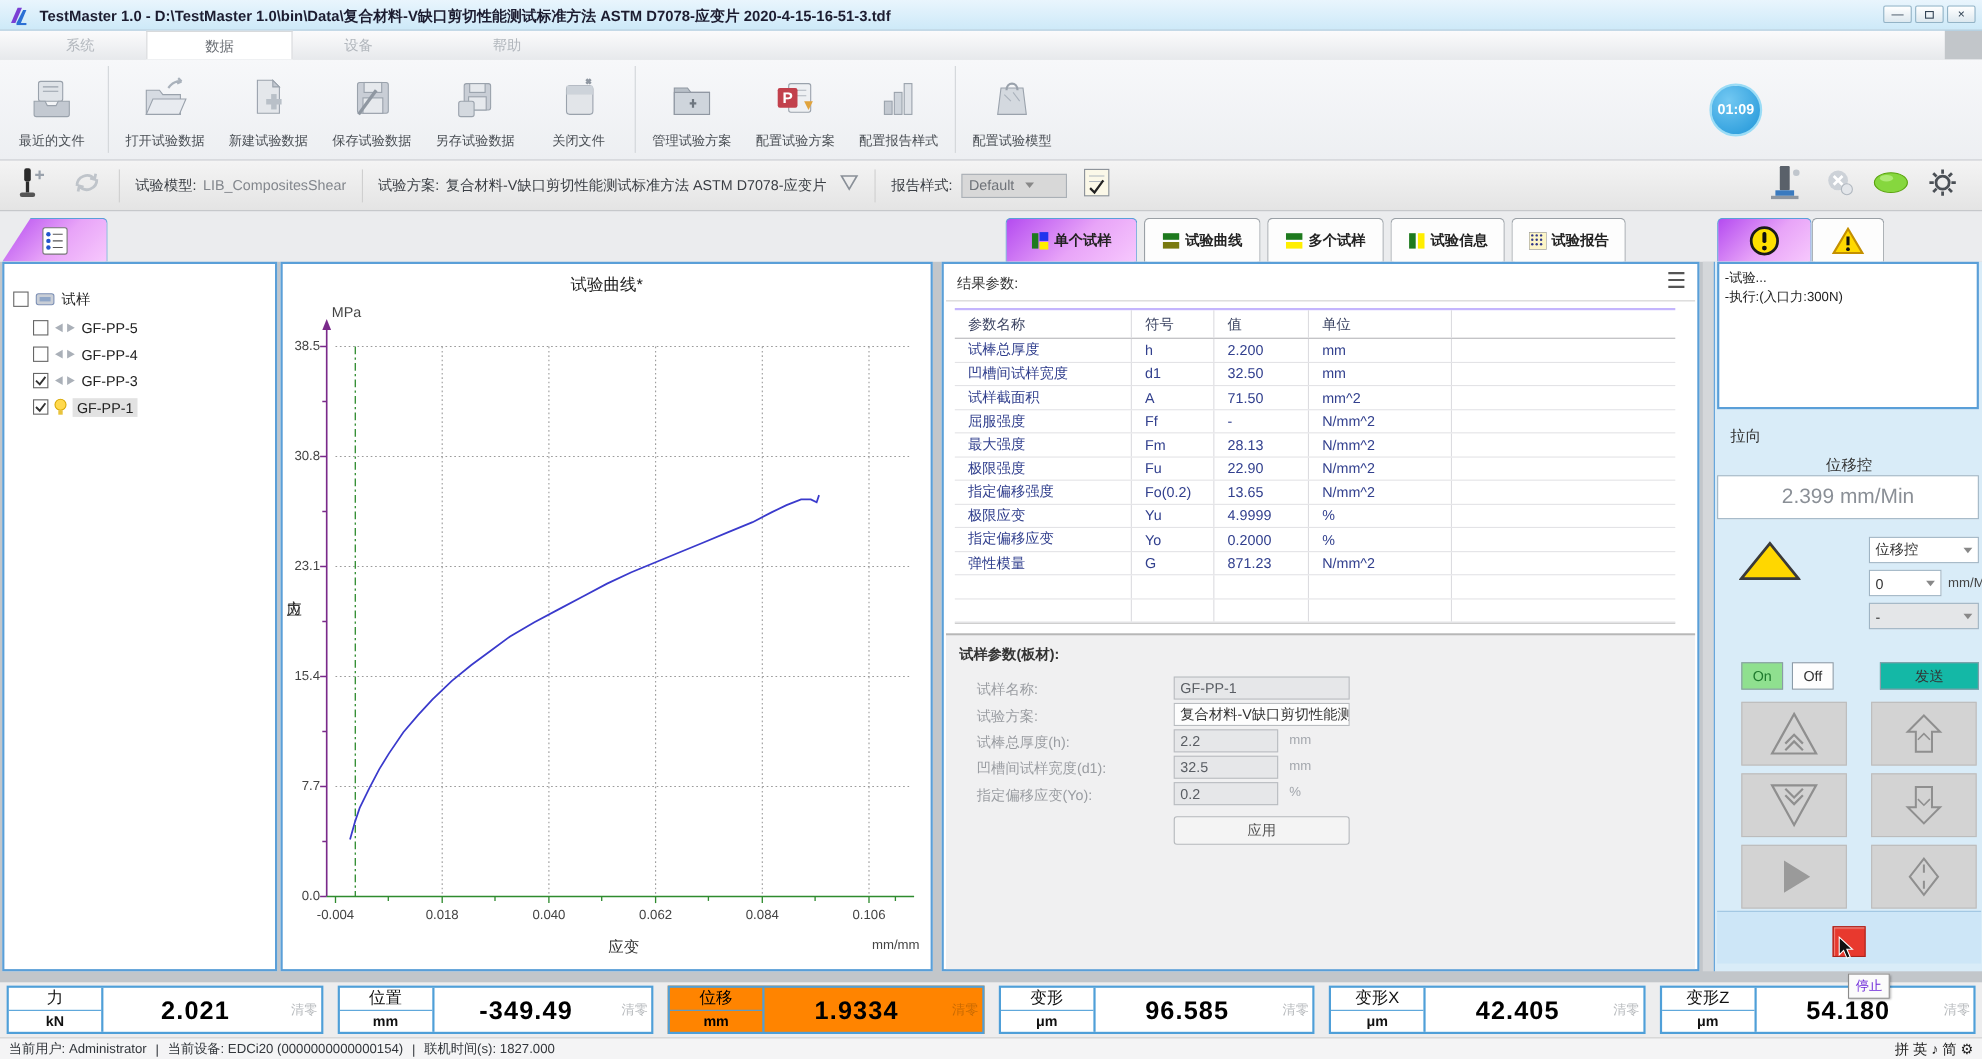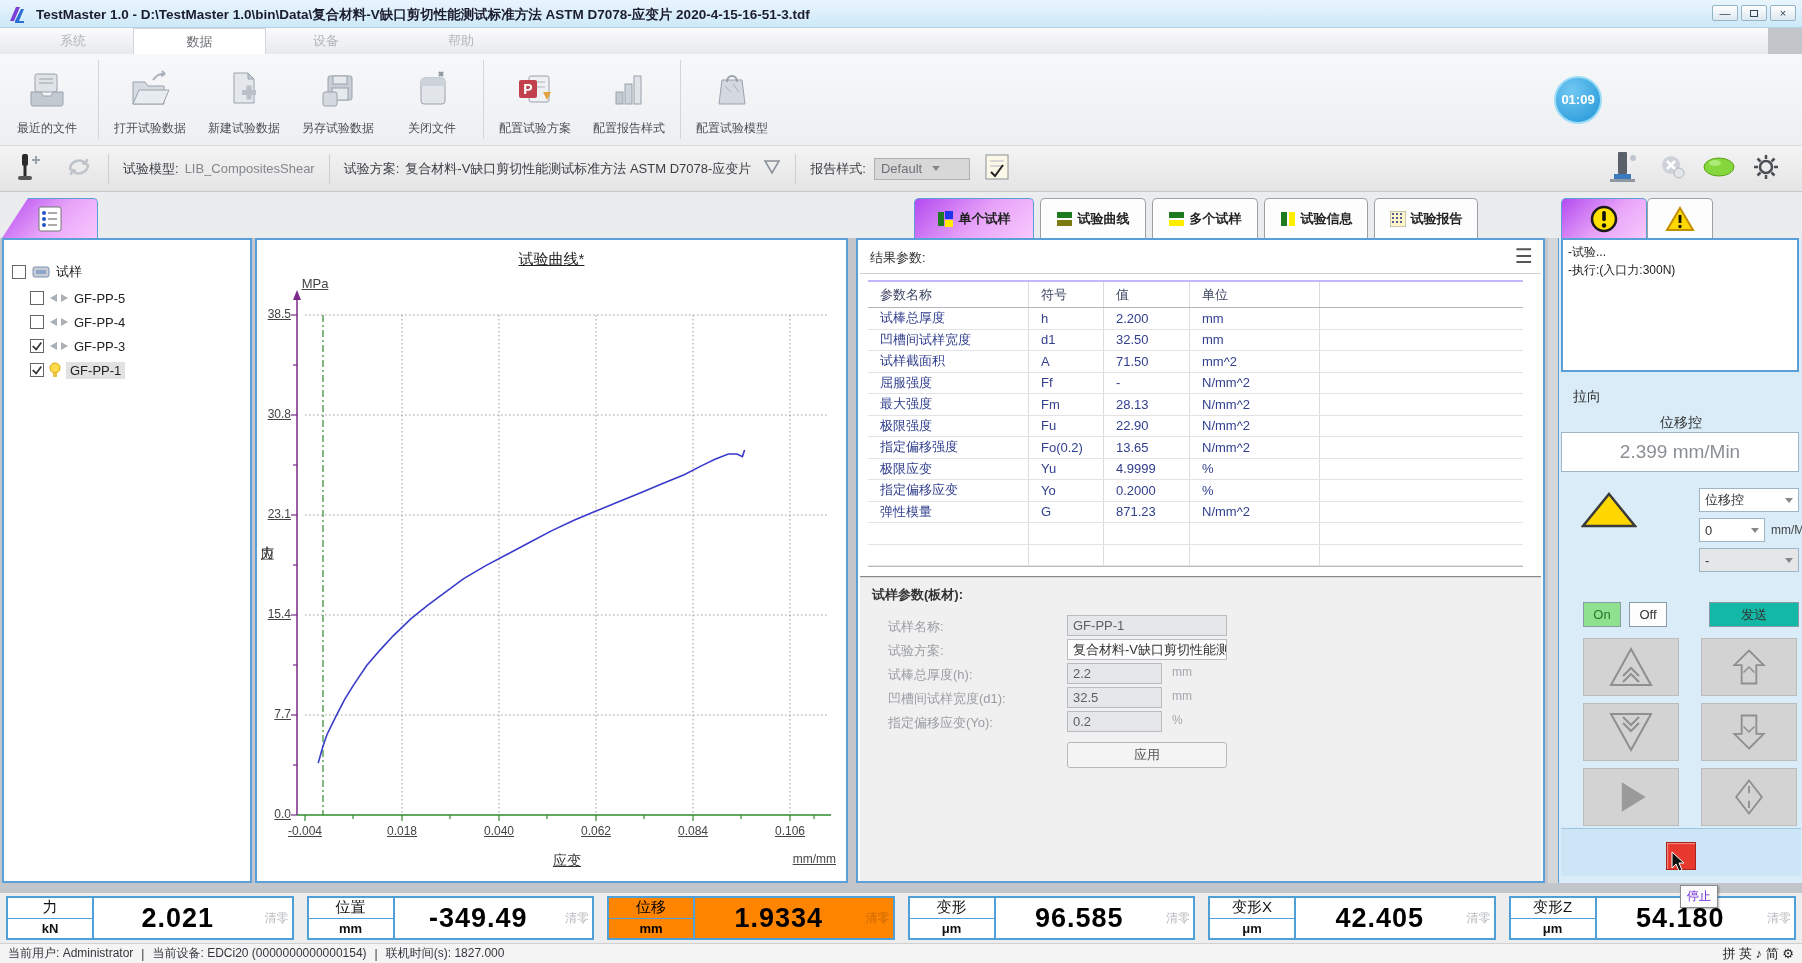--- a/index.html
+++ b/index.html
@@ -29,21 +29,21 @@
   .cfg-sep{width:1px;height:30px;background:#cfcfcf;margin:0 14px;}
   .cfg-select{height:22px;background:#d8d8d8;border:1px solid #aab0b6;display:flex;align-items:center;padding:0 6px;font-size:13px;color:#6e7278;margin-left:8px;}
   .dd-arrow{width:0;height:0;border-left:4px solid transparent;border-right:4px solid transparent;border-top:5px solid #888;margin-left:10px;}
   
   #main{position:absolute;left:0;top:192px;width:1802px;height:701px;background:#c2c6ca;}
   #main .tabstrip-bg{position:absolute;left:0;top:0;width:1802px;height:46px;background:#ebecee;}
   .panel{position:absolute;top:46px;height:645px;background:#fff;border:2px solid #5a9fd8;}
   .ftab{position:absolute;top:6px;height:40px;display:flex;align-items:center;justify-content:center;gap:5px;font-size:13px;font-weight:bold;color:#222;background:#fdfdfd;border:1px solid #9aa0a6;border-bottom:none;border-radius:5px 5px 0 0;}
   .ftab.purple{background:linear-gradient(135deg,#b44bf0 0%,#e8a4f8 55%,#f7c8fd 100%);border-color:#5a9fd8;}
   
-  .cl{font-size:12px;color:#444;position:absolute;text-decoration:underline;}
+  .cl{font-size:12px;color:#444;position:absolute;}
   
   #restable{position:absolute;left:10px;top:40px;width:655px;border-top:2px solid #c4b5fd;border-bottom:1px solid #bbb;background:#fff;}
   .trow{display:grid;grid-template-columns:161px 75px 86px 130px 1fr;height:21.5px;border-bottom:1px solid #e3e3e6;}
   .trow.head{height:26px;border-bottom:1px solid #b6b6ba;}
   .trow>div{display:flex;align-items:center;padding-left:12px;font-size:13px;color:#32408e;border-right:1px solid #dcdce0;overflow:hidden;white-space:nowrap;}
   .trow.head>div{color:#3c4462;}
   .trow>div:last-child{border-right:none;}
   
   .sp-label{position:absolute;font-size:13px;color:#9a9da2;white-space:nowrap;}
   .sp-box{position:absolute;height:21px;border:1px solid #b9bcc0;background:#e6e7e9;font-size:13px;color:#5a5e64;display:flex;align-items:center;padding:0 5px;overflow:hidden;white-space:nowrap;}
@@ -51,21 +51,21 @@
   
   #rightpanel{position:absolute;left:1558px;top:46px;width:244px;height:645px;background:#d9ecf8;border-left:1px solid #5a9fd8;}
   .sel{position:absolute;height:24px;background:#fff;border:1px solid #9fb4c4;display:flex;align-items:center;justify-content:space-between;padding:0 5px;font-size:13px;color:#333;}
   .gbtn{position:absolute;width:96px;height:58px;background:#d3d3d3;border:1px solid #bcbcbc;display:flex;align-items:center;justify-content:center;}
   
   #statusbar{position:absolute;left:0;top:893px;width:1802px;height:50px;background:#ededee;display:flex;align-items:center;padding:0 6px;gap:13px;}
   .chan{flex:1;height:44px;border:2px solid #4f9fd8;background:#fff;display:flex;align-items:stretch;}
   .chan .lbl{width:86px;border-right:2px solid #4f9fd8;display:flex;flex-direction:column;}
   .chan .lbl .n{flex:1;display:flex;align-items:center;justify-content:center;font-size:15px;color:#111;border-bottom:1px solid #4f9fd8;}
   .chan .lbl .u{flex:1;display:flex;align-items:center;justify-content:center;font-size:13px;font-weight:bold;color:#111;}
-  .chan .val{flex:1;display:flex;align-items:center;justify-content:center;font-size:27px;font-weight:bold;color:#000;letter-spacing:1px;}
+  .chan .val{flex:1;display:flex;align-items:center;justify-content:center;font-size:23px;font-weight:bold;color:#000;letter-spacing:1px;}
   .chan .clr{width:30px;display:flex;align-items:center;justify-content:center;font-size:12px;color:#b7babd;}
   .chan.hot{background:#ff8400;}
   .chan.hot .lbl .n,.chan.hot .lbl .u{color:#000;}
   .chan.hot .clr{color:#c96a00;}
   
   #footer{position:absolute;left:0;top:943px;width:1802px;height:20px;background:#f4f4f5;border-top:1px solid #d0d0d0;display:flex;align-items:center;font-size:12px;color:#33373c;padding:0 8px;gap:8px;}
   #footer .ime{margin-left:auto;font-size:13px;color:#222;}
   
   .treerow{position:absolute;display:flex;align-items:center;gap:5px;height:20px;font-size:13px;color:#222;}
   .cb{width:14px;height:14px;border:1px solid #666;background:#fff;display:flex;align-items:center;justify-content:center;}
@@ -129,39 +129,60 @@
             <path d="M24 3 l6 6 h-6 z" fill="#c3c9d1" stroke="#9aa2ac"></path>
             <rect x="18" y="20" width="14" height="5" fill="#b9c0c8"></rect>
             <rect x="22.5" y="15.5" width="5" height="14" fill="#b9c0c8"></rect>
           </svg>
         </span>
       <span class="tlabel">新建试验数据</span>
     </div>
     <div class="tbtn">
       <span class="ticon">
           <svg width="40" height="40" viewBox="0 0 40 40">
+            <rect x="7" y="5" width="28" height="28" rx="2" fill="#c9ced6" stroke="#9aa2ac"></rect>
+            <rect x="13" y="5" width="16" height="9" fill="#e6e9ed" stroke="#9aa2ac"></rect>
+            <rect x="12" y="19" width="18" height="14" fill="#e6e9ed" stroke="#9aa2ac"></rect>
+            <line x1="8" y1="34" x2="24" y2="12" stroke="#8f97a1" stroke-width="3"></line>
+          </svg>
+        </span>
+      <span class="tlabel">保存试验数据</span>
+    </div>
+    <div class="tbtn">
+      <span class="ticon">
+          <svg width="40" height="40" viewBox="0 0 40 40">
             <rect x="10" y="6" width="24" height="24" rx="2" fill="#c9ced6" stroke="#9aa2ac"></rect>
             <rect x="15" y="6" width="14" height="8" fill="#e6e9ed" stroke="#9aa2ac"></rect>
             <rect x="14" y="18" width="16" height="12" fill="#e6e9ed" stroke="#9aa2ac"></rect>
             <rect x="5" y="22" width="14" height="14" rx="2" fill="#d4d9df" stroke="#9aa2ac"></rect>
           </svg>
         </span>
       <span class="tlabel">另存试验数据</span>
     </div>
     <div class="tbtn">
       <span class="ticon">
           <svg width="40" height="40" viewBox="0 0 40 40">
             <rect x="9" y="8" width="24" height="26" rx="3" fill="#e2e5e9" stroke="#9aa2ac"></rect>
             <rect x="9" y="8" width="24" height="8" fill="#cdd3da"></rect>
             <path d="M27 2 l4 4 m0 -4 l-4 4" stroke="#8f97a1" stroke-width="2.4" fill="none"></path>
           </svg>
         </span>
       <span class="tlabel">关闭文件</span>
     </div>
     <div class="tsep"></div>
+    <div class="tbtn">
+      <span class="ticon">
+          <svg width="42" height="40" viewBox="0 0 42 40">
+            <path d="M5 10 h12 l3 4 h17 v20 h-32 z" fill="#b9c0c8" stroke="#8f97a1"></path>
+            <rect x="5" y="14" width="32" height="20" fill="#cfd5dc" stroke="#8f97a1"></rect>
+            <path d="M22 20 v8 m-3 -4 h6" stroke="#6e767f" stroke-width="2"></path>
+          </svg>
+        </span>
+      <span class="tlabel">管理试验方案</span>
+    </div>
     <div class="tbtn">
       <span class="ticon">
           <svg width="40" height="40" viewBox="0 0 40 40">
             <rect x="14" y="6" width="20" height="26" rx="2" fill="#eef0f3" stroke="#9aa2ac"></rect>
             <line x1="18" y1="12" x2="30" y2="12" stroke="#b0b7bf"></line>
             <line x1="18" y1="17" x2="30" y2="17" stroke="#b0b7bf"></line>
             <rect x="4" y="10" width="18" height="18" rx="2" fill="#c2404c"></rect>
             <text x="13" y="24" font-size="14" font-weight="bold" fill="#fff" text-anchor="middle">P</text>
             <polygon points="28,22 36,22 32,30" fill="#e0a33c"></polygon>
           </svg>

